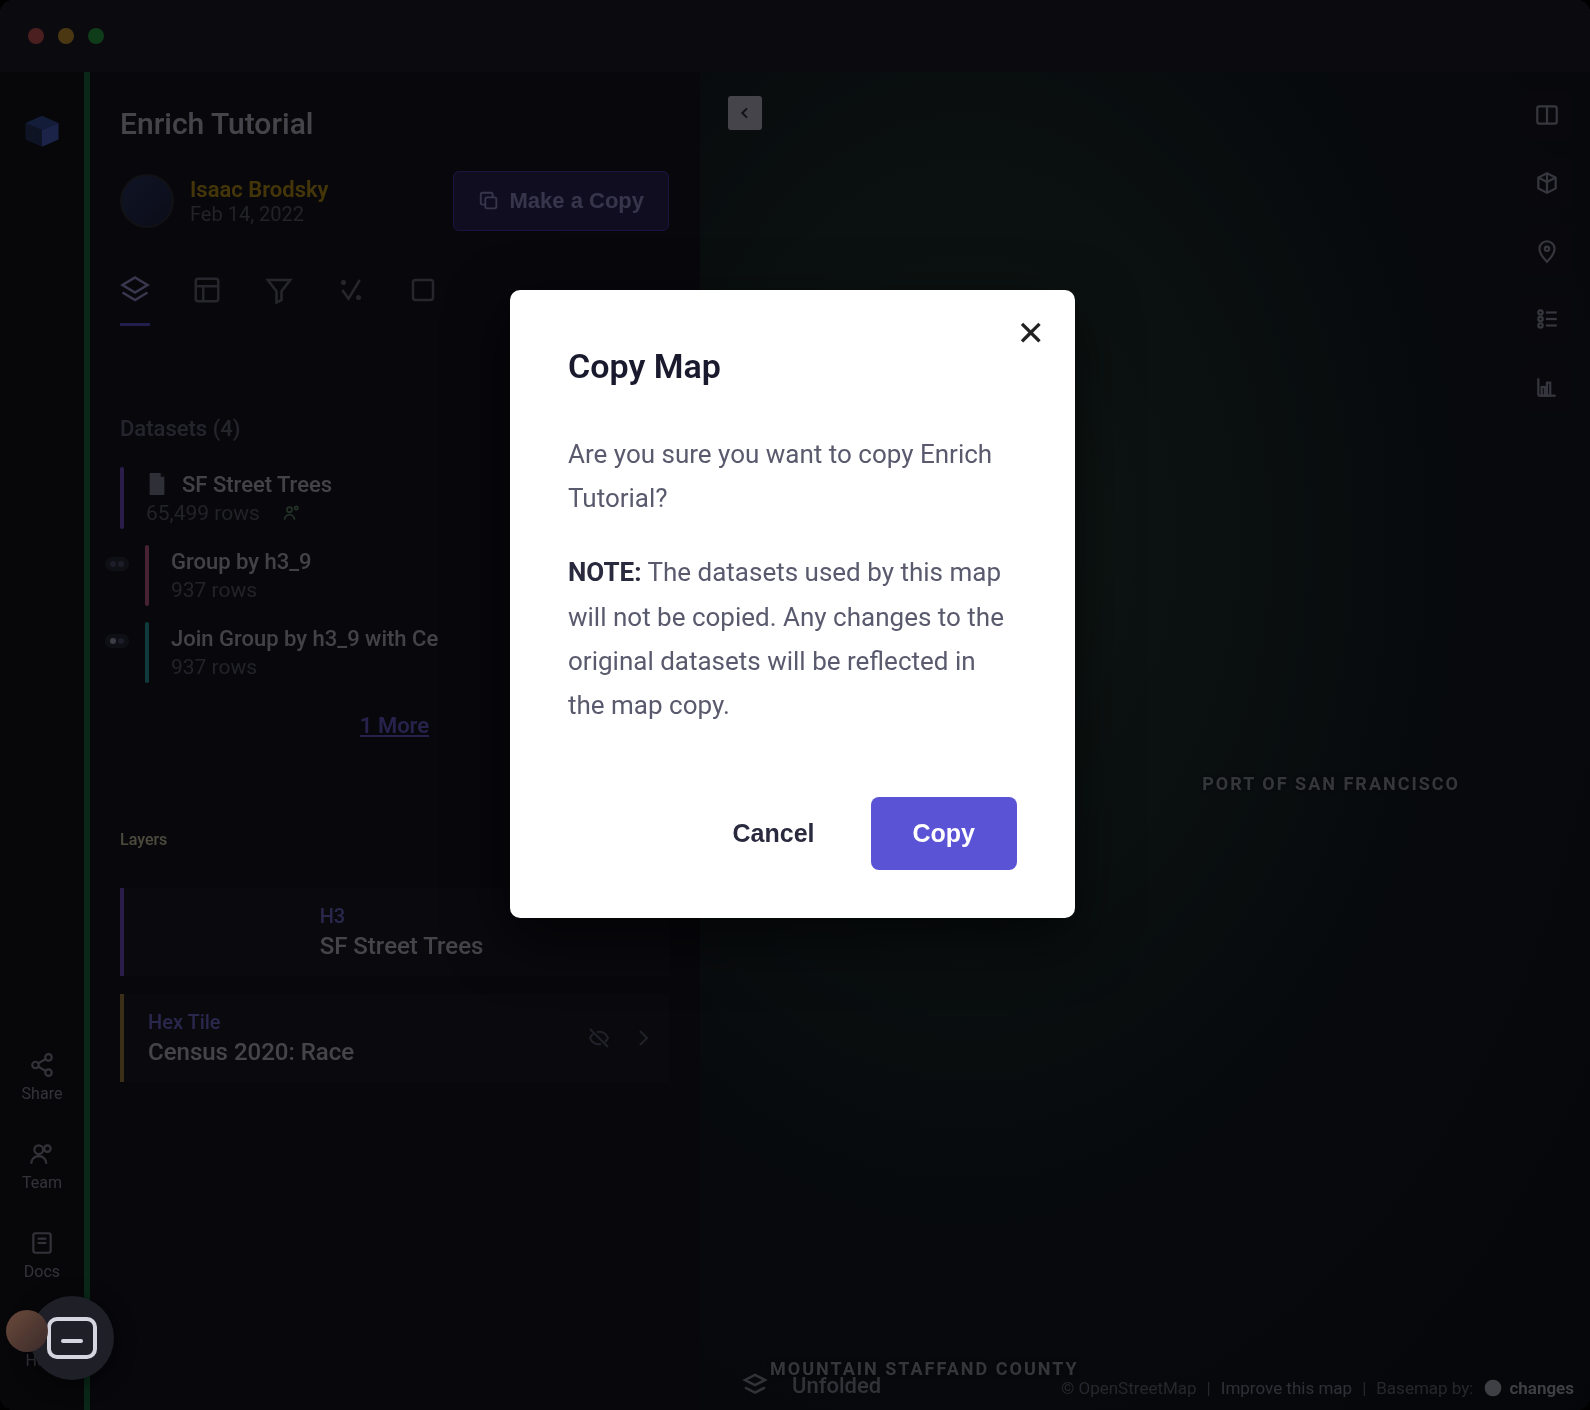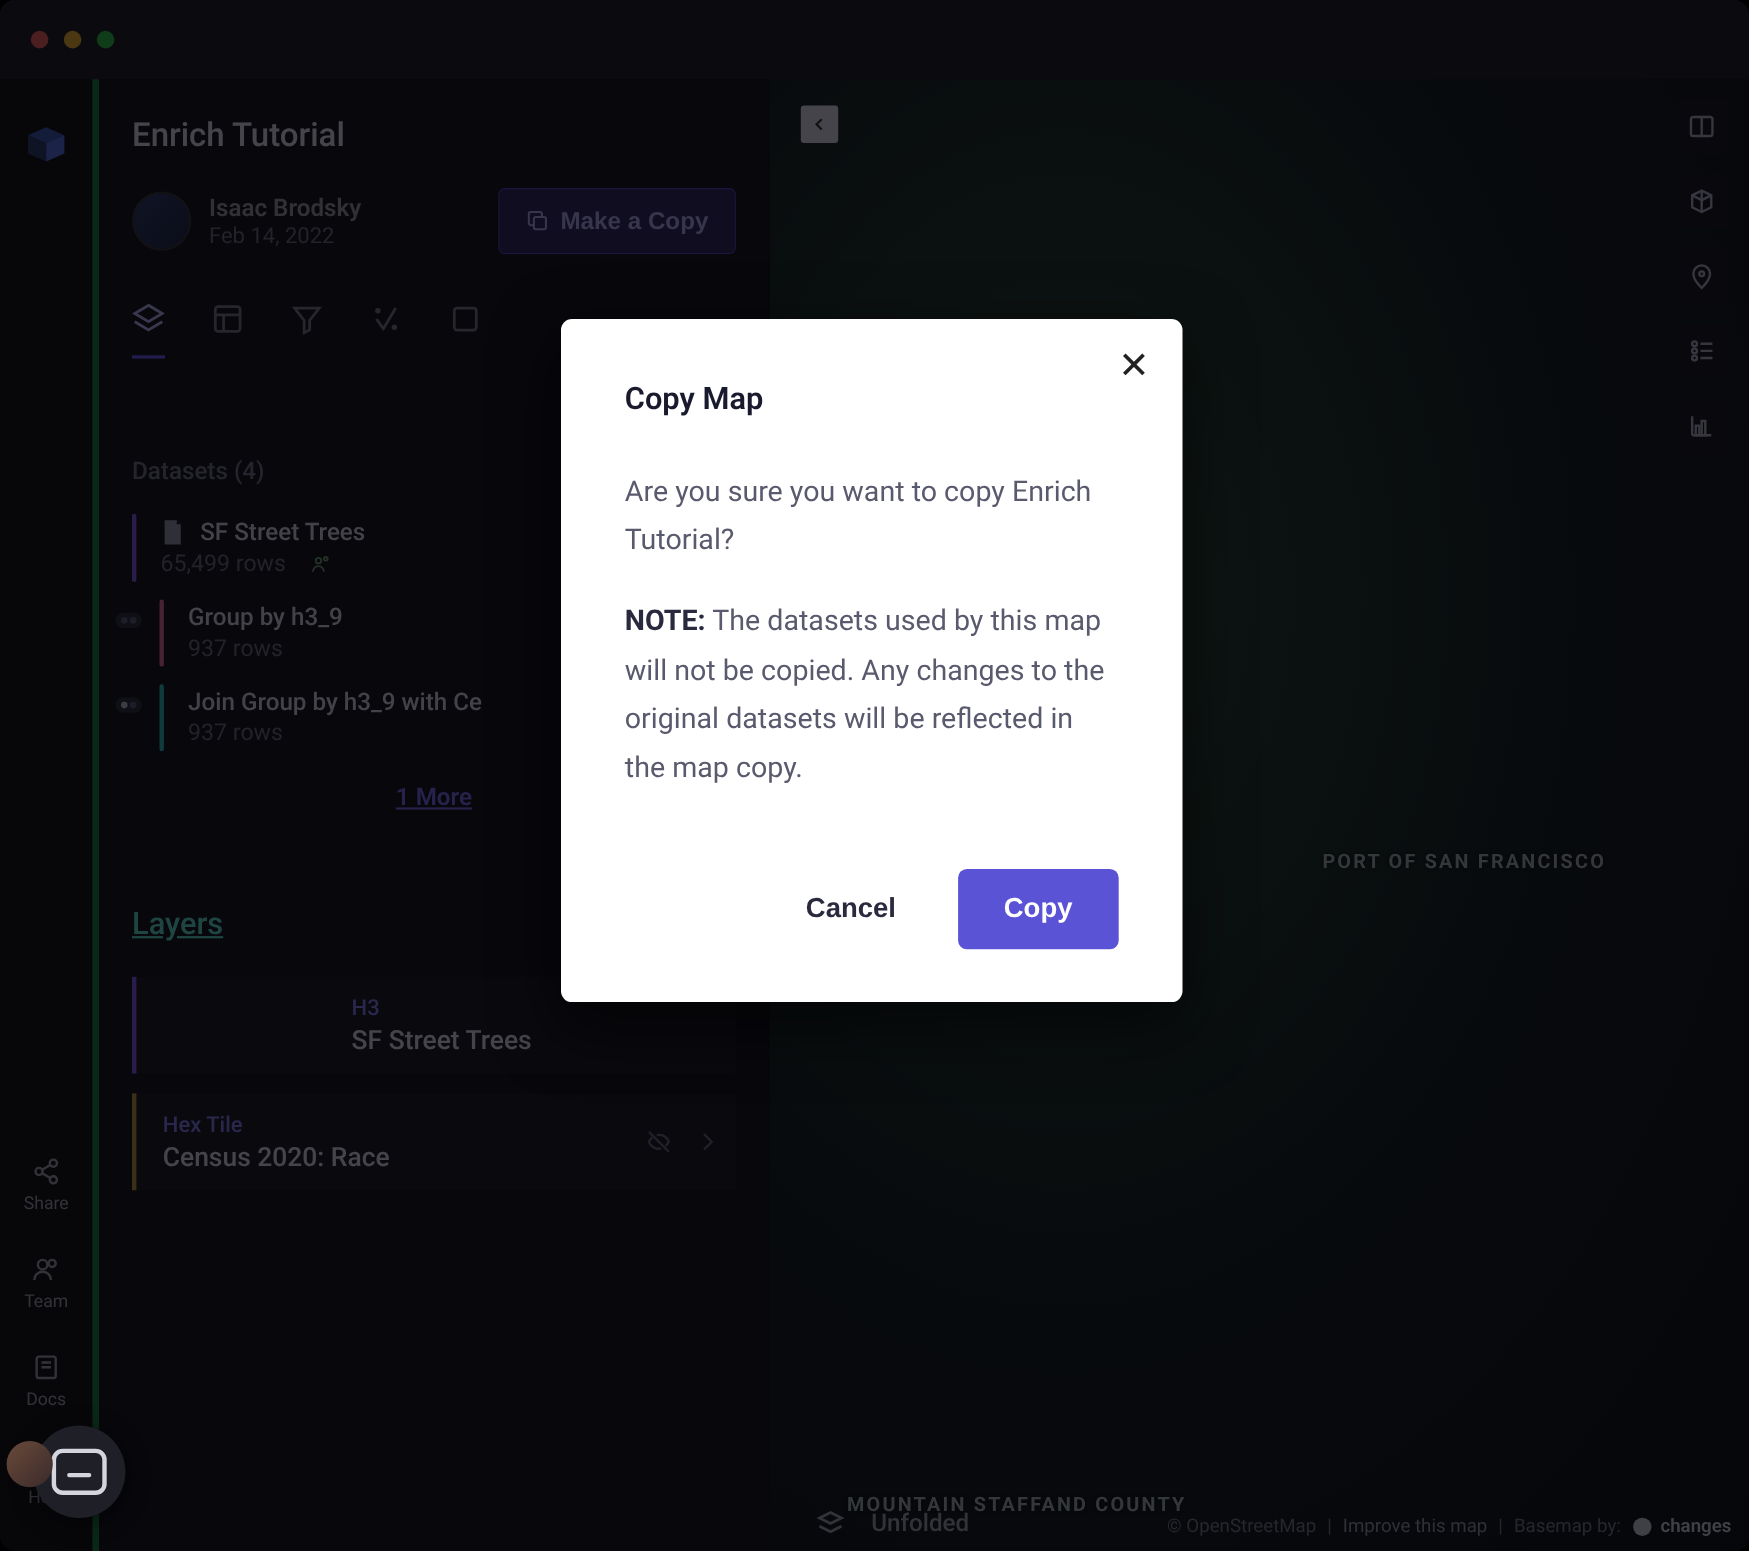--- a/index.html
+++ b/index.html
@@ -54,21 +54,21 @@
     width: 610px;
     background: #0d0d12;
     color: #d8d8e2;
     padding: 34px 30px 0 30px;
     position: relative;
     border-right: 1px solid #111;
   }
   .map-title { font-size: 30px; font-weight: 500; color:#e5e5ef; margin-bottom: 30px;}
   .author-row { display:flex; align-items:center; gap:16px; }
   .avatar { width:54px;height:54px;border-radius:50%;background:linear-gradient(135deg,#2a3a6a,#1a2040);border:2px solid #333; }
-  .author-meta .name{font-size:22px;font-weight:600;color:#a3a3a3;}
+  .author-meta .name{font-size:22px;font-weight:600;color:#eab308;}
   .author-meta .date{font-size:20px;color:#6b6b7a;}
   .make-copy-btn{
     margin-left:auto;
     display:flex;align-items:center;gap:10px;
     background:#2a2358;color:#b6b0f4;
     border:1px solid #4b3ec7;border-radius:6px;
     padding:16px 24px;font-size:22px;font-weight:600;
   }
   .make-copy-btn svg{width:22px;height:22px;stroke:#b6b0f4;fill:none;stroke-width:2;}
 
@@ -91,21 +91,21 @@
   .ds-name{font-size:22px;color:#dedee8;font-weight:500;}
   .ds-rows{font-size:21px;color:#6b6b7c;margin-top:4px;display:flex;align-items:center;gap:22px;}
   .ds-rows svg{width:20px;height:20px;stroke:#6fa36f;fill:none;stroke-width:2;}
   .ds-child{margin-left:25px;}
   .ds-dot{position:absolute;left:-40px;top:16px;width:24px;height:14px;border-radius:7px;background:#2a2a38;display:flex;align-items:center;justify-content:center;gap:2px;}
   .ds-dot span{width:6px;height:6px;border-radius:50%;background:#59597a;}
 
   .more-link{color:#7b6cf6;text-decoration:underline;font-size:22px;font-weight:600;display:block;text-align:center;margin:26px auto 0;}
 
   .layers-hdr{display:flex;align-items:center;justify-content:space-between;margin-top:78px;}
-  .layers-label{font-size:28px;color:#5eead4;font-weight:500;text-decoration:underline;}
+  .layers-label{font-size:16px;color:#fef9c3;font-weight:500;}
   .add-layer-btn{width:56px;height:46px;border:1px solid #4a4a66;border-radius:6px;display:flex;align-items:center;justify-content:center;color:#beb6ff;font-size:26px;background:#141420;}
 
   .layer-list{margin-top:26px;}
   .layer-item{position:relative;padding:16px 14px 16px 24px;border-left:4px solid;margin-bottom:18px;background:#121219;display:flex;align-items:center;justify-content:center;}
   .layer-item .lt{font-size:20px;color:#8a7dfb;font-weight:500;}
   .layer-item .ln{font-size:24px;color:#e5e5ef;font-weight:500;margin-top:4px;}
   .layer-item.purple{border-color:#8a5cf6;}
   .layer-item.gold{border-color:#c79a3a;}
   .layer-right{margin-left:auto;display:flex;align-items:center;gap:20px;}
   .layer-right svg{width:24px;height:24px;stroke:#6a6a7c;fill:none;stroke-width:2;}
@@ -131,21 +131,21 @@
   .chat-fab .inner::after{content:"";position:absolute;bottom:12px;left:10px;right:10px;height:4px;background:#d5d5e0;border-radius:2px;}
 
   .shade{position:absolute;inset:0;background:rgba(5,5,10,.72);}
 
   .modal{
     position:absolute;top:290px;left:510px;width:565px;
     background:#fff;border-radius:10px;padding:56px 58px 48px;
     box-shadow:0 20px 60px rgba(0,0,0,.6);
   }
   .modal-close{position:absolute;top:26px;right:30px;font-size:34px;color:#222;font-weight:300;cursor:pointer;line-height:1;}
-  .modal h2{font-size:28px;font-weight:600;color:#1a1a2e;margin-bottom:46px;}
+  .modal h2{font-size:34px;font-weight:600;color:#1a1a2e;margin-bottom:46px;}
   .modal p{font-size:26px;line-height:1.7;color:#5a5a6e;margin-bottom:30px;}
   .modal p b{color:#2a2a3e;font-weight:700;}
   .modal-actions{display:flex;justify-content:flex-end;gap:14px;margin-top:70px;}
   .btn{font-size:25px;font-weight:600;padding:22px 42px;border-radius:8px;border:none;cursor:pointer;}
   .btn-cancel{background:transparent;color:#2a2a3e;}
   .btn-copy{background:#5b53d6;color:#fff;}
 
   .small-avatar{position:absolute;bottom:58px;left:6px;width:42px;height:42px;border-radius:50%;background:linear-gradient(135deg,#6a4a3a,#3a2a2a);z-index:3;}
 </style>
 </head>

